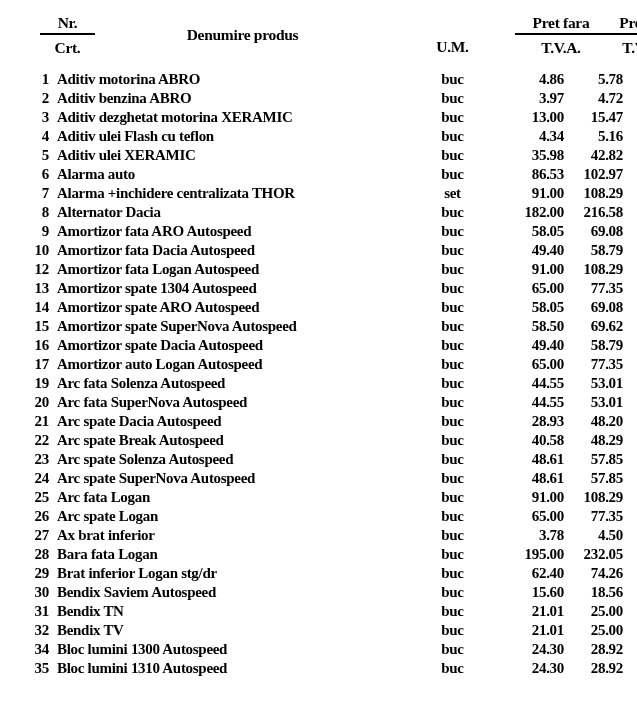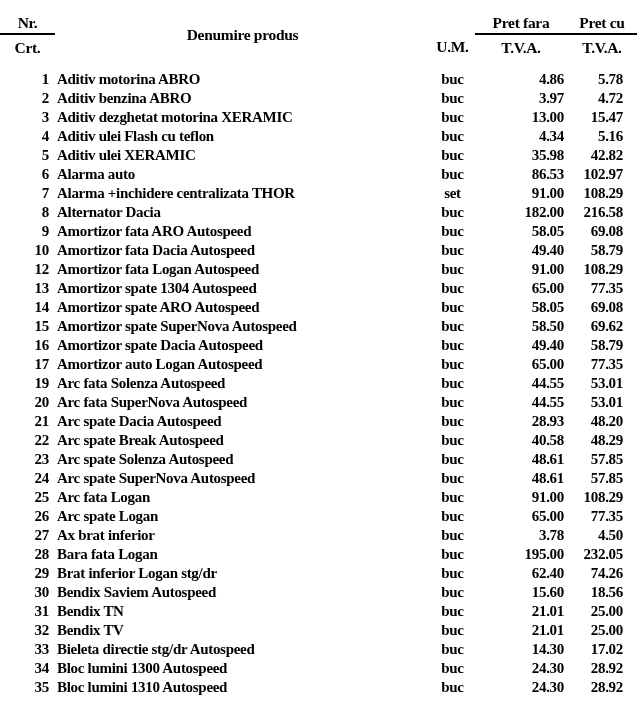--- a/index.html
+++ b/index.html
@@ -32,20 +32,21 @@
     padding: 0;
     font-weight: bold;
     vertical-align: middle;
     height: 47px;
     font-size: 15.5px;
   }
   .frac {
     display: flex;
     flex-direction: column;
     width: 100%;
+    margin-left: 40px;
   }
   .frac-top {
     display: block;
     border-bottom: 2px solid #000;
     padding-bottom: 1px;
     text-align: center;
   }
   .frac-bottom {
     display: block;
     padding-top: 4px;
@@ -312,27 +313,20 @@
         <td class="c-p2">25.00</td>
       </tr>
       <tr>
         <td class="c-nr">32</td>
         <td class="c-name">Bendix TV</td>
         <td class="c-um">buc</td>
         <td class="c-p1">21.01</td>
         <td class="c-p2">25.00</td>
       </tr>
       <tr>
-        <td class="c-nr">33</td>
-        <td class="c-name">Bieleta directie stg/dr Autospeed</td>
-        <td class="c-um">buc</td>
-        <td class="c-p1">14.30</td>
-        <td class="c-p2">17.02</td>
-      </tr>
-      <tr>
         <td class="c-nr">34</td>
         <td class="c-name">Bloc lumini 1300 Autospeed</td>
         <td class="c-um">buc</td>
         <td class="c-p1">24.30</td>
         <td class="c-p2">28.92</td>
       </tr>
       <tr>
         <td class="c-nr">35</td>
         <td class="c-name">Bloc lumini 1310 Autospeed</td>
         <td class="c-um">buc</td>

